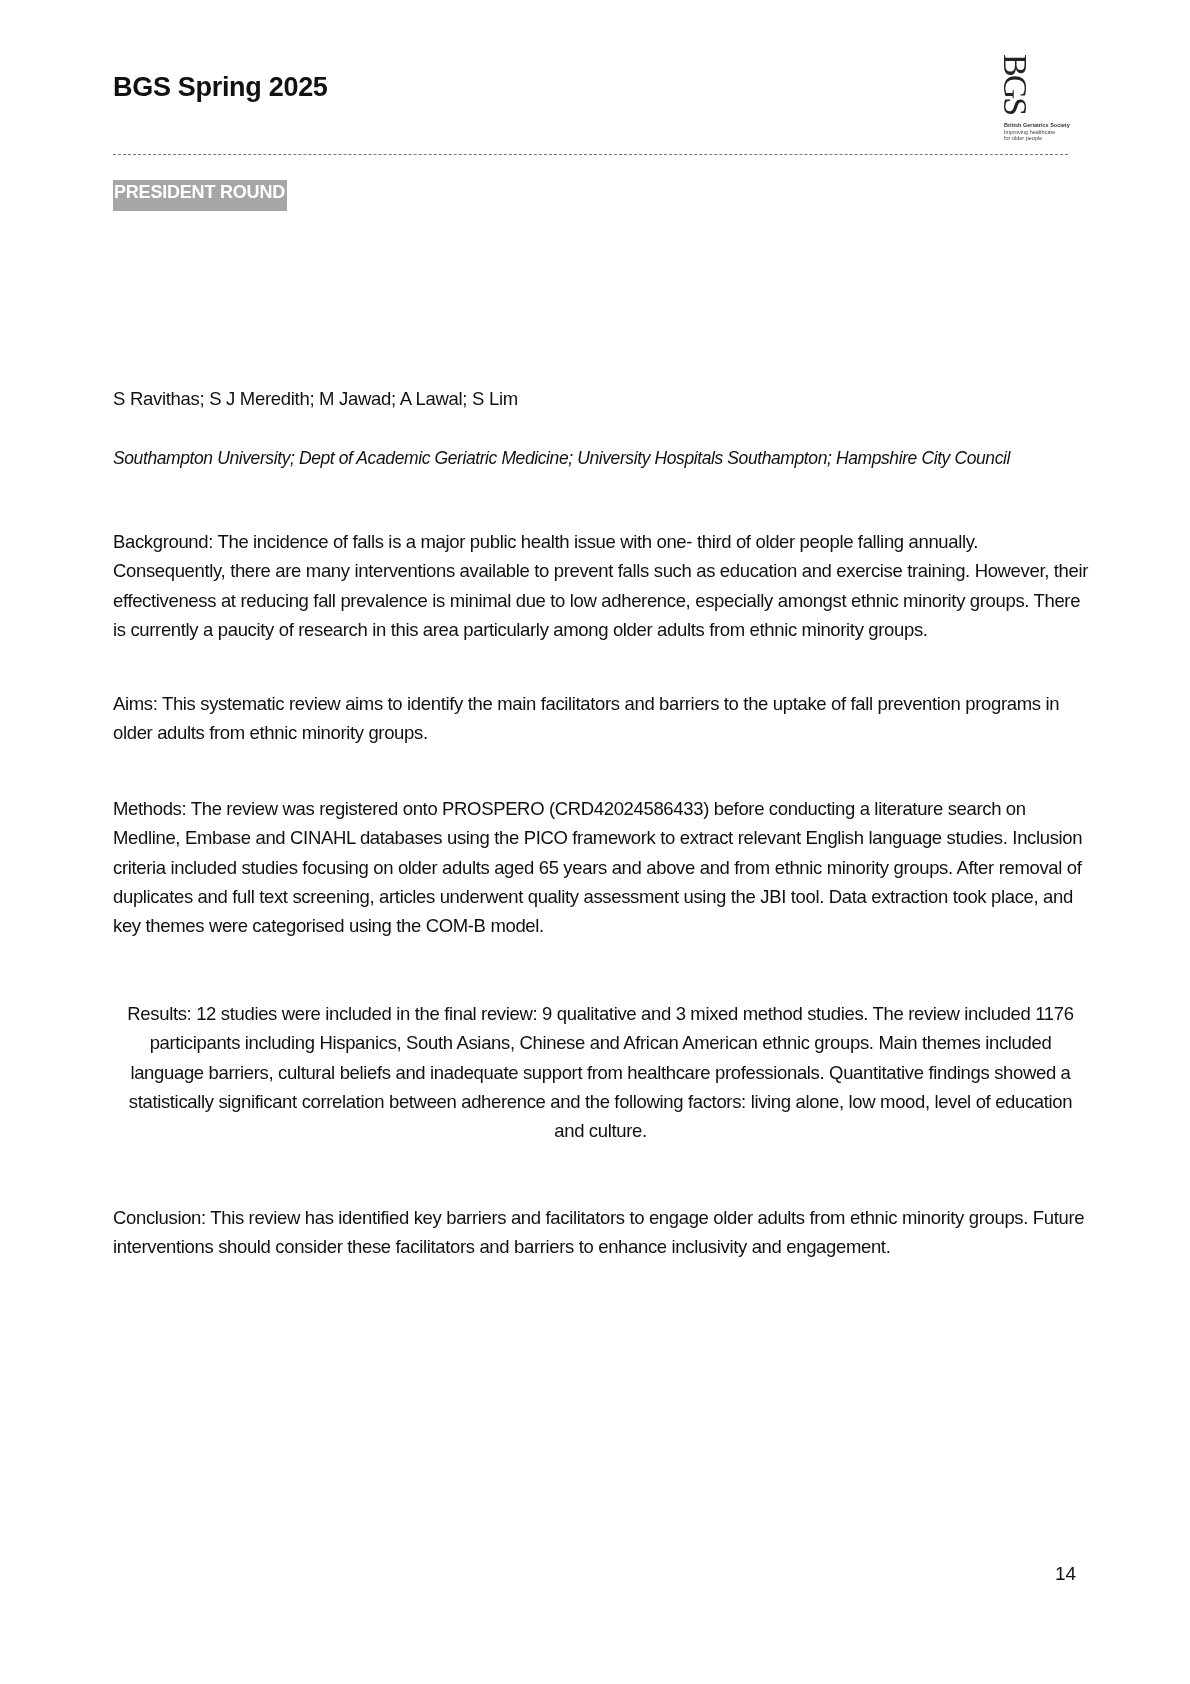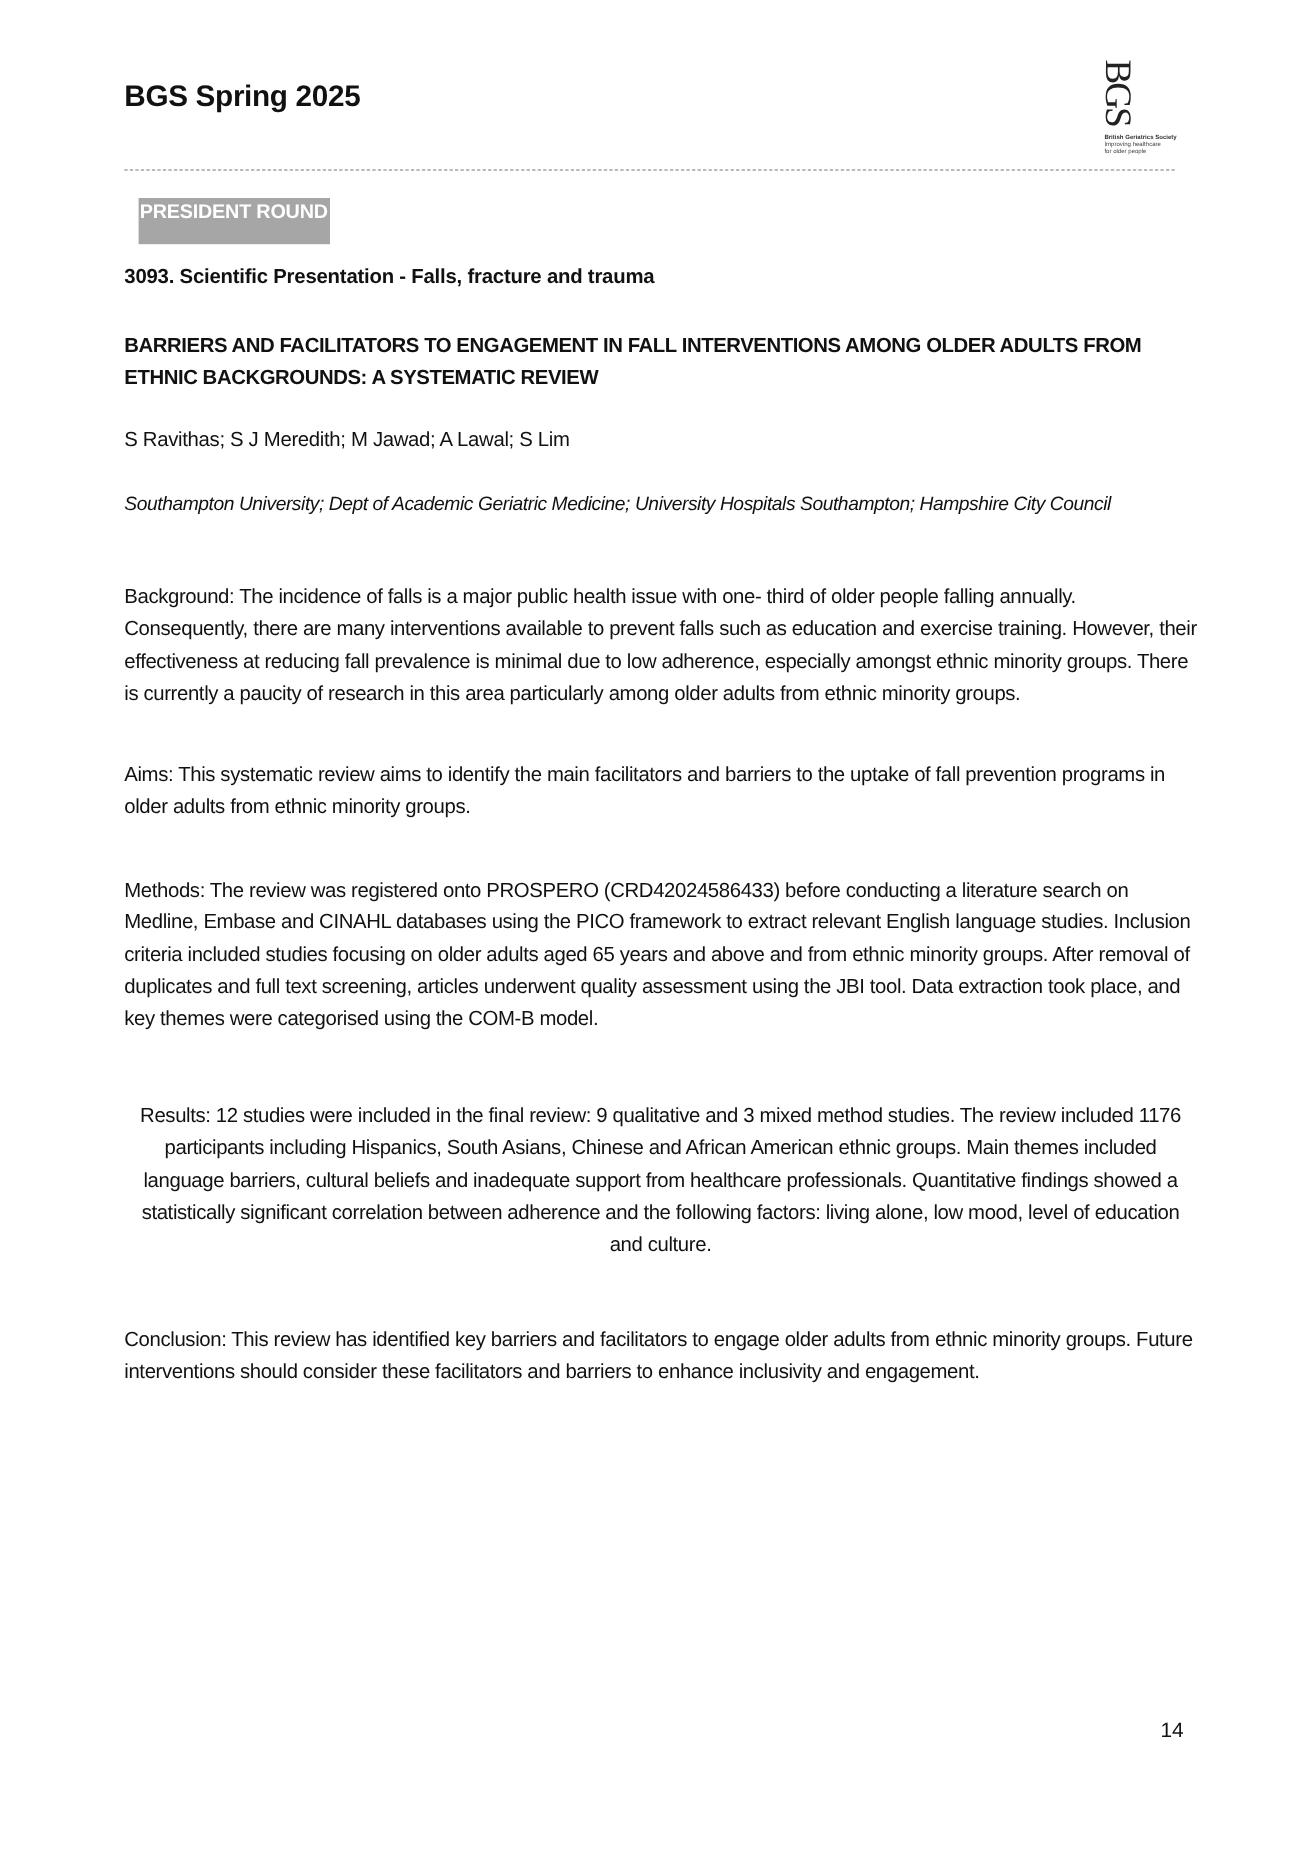--- a/index.html
+++ b/index.html
@@ -27,23 +27,23 @@
     .logo-text {
       position: absolute; left: 4px; top: 70px; font-size: 5.5px; line-height: 6.5px; color: #444;
       white-space: nowrap;
     }
     .logo-text .org { font-weight: bold; color: #333; }
     .separator {
       position: absolute; left: 113px; top: 154px; width: 955px; height: 0;
       border-top: 1.5px dashed #777;
     }
     .round-badge {
-      position: absolute; left: 126px; top: 180px;
+      position: absolute; left: 113px; top: 180px;
       background: #a6a6a6; color: #ffffff; font-weight: bold;
-      font-size: 18px; padding: 2px 2px 19px 1px; letter-spacing: -0.2px;
+      font-size: 18px; padding: 2px 2px 8px 1px; letter-spacing: -0.2px;
     }
     .session {
       position: absolute; left: 113px; top: 240px;
       font-size: 18.5px; font-weight: bold; letter-spacing: -0.2px;
     }
     .abstract-title {
       position: absolute; left: 113px; top: 299px; width: 960px;
       font-size: 18.5px; font-weight: bold; line-height: 29px; letter-spacing: -0.4px;
     }
     .authors {
@@ -83,23 +83,21 @@
       <div class="org">British Geriatrics Society</div>
       <div>Improving healthcare</div>
       <div>for older people</div>
     </div>
   </div>
 
   <div class="separator"></div>
 
   <div class="round-badge">PRESIDENT ROUND</div>
 
-  <div class="session">3093. Scientific Presentation - Falls, fracture and trauma</div>
 
-  <div class="abstract-title">BARRIERS AND FACILITATORS TO ENGAGEMENT IN FALL INTERVENTIONS AMONG OLDER ADULTS FROM ETHNIC BACKGROUNDS: A SYSTEMATIC REVIEW</div>
 
   <div class="authors">S Ravithas; S J Meredith; M Jawad; A Lawal; S Lim</div>
 
   <div class="affiliations">Southampton University; Dept of Academic Geriatric Medicine; University Hospitals Southampton; Hampshire City Council</div>
 
   <div class="section sec-background"><span class="label">Background:</span><span> The incidence of falls is a major public health issue with one- third of older people falling annually. Consequently, there are many interventions available to prevent falls such as education and exercise training. However, their effectiveness at reducing fall prevalence is minimal due to low adherence, especially amongst ethnic minority groups. There is currently a paucity of research in this area particularly among older adults from ethnic minority groups.</span></div>
 
   <div class="section sec-aims"><span class="label">Aims:</span><span> This systematic review aims to identify the main facilitators and barriers to the uptake of fall prevention programs in older adults from ethnic minority groups.</span></div>
 
   <div class="section sec-methods"><span class="label">Methods:</span><span> The review was registered onto PROSPERO (CRD42024586433) before conducting a literature search on Medline, Embase and CINAHL databases using the PICO framework to extract relevant English language studies. Inclusion criteria included studies focusing on older adults aged 65 years and above and from ethnic minority groups.  After removal of duplicates and full text screening, articles underwent quality assessment using the JBI tool. Data extraction took place, and key themes were categorised using the COM-B model.</span></div>

